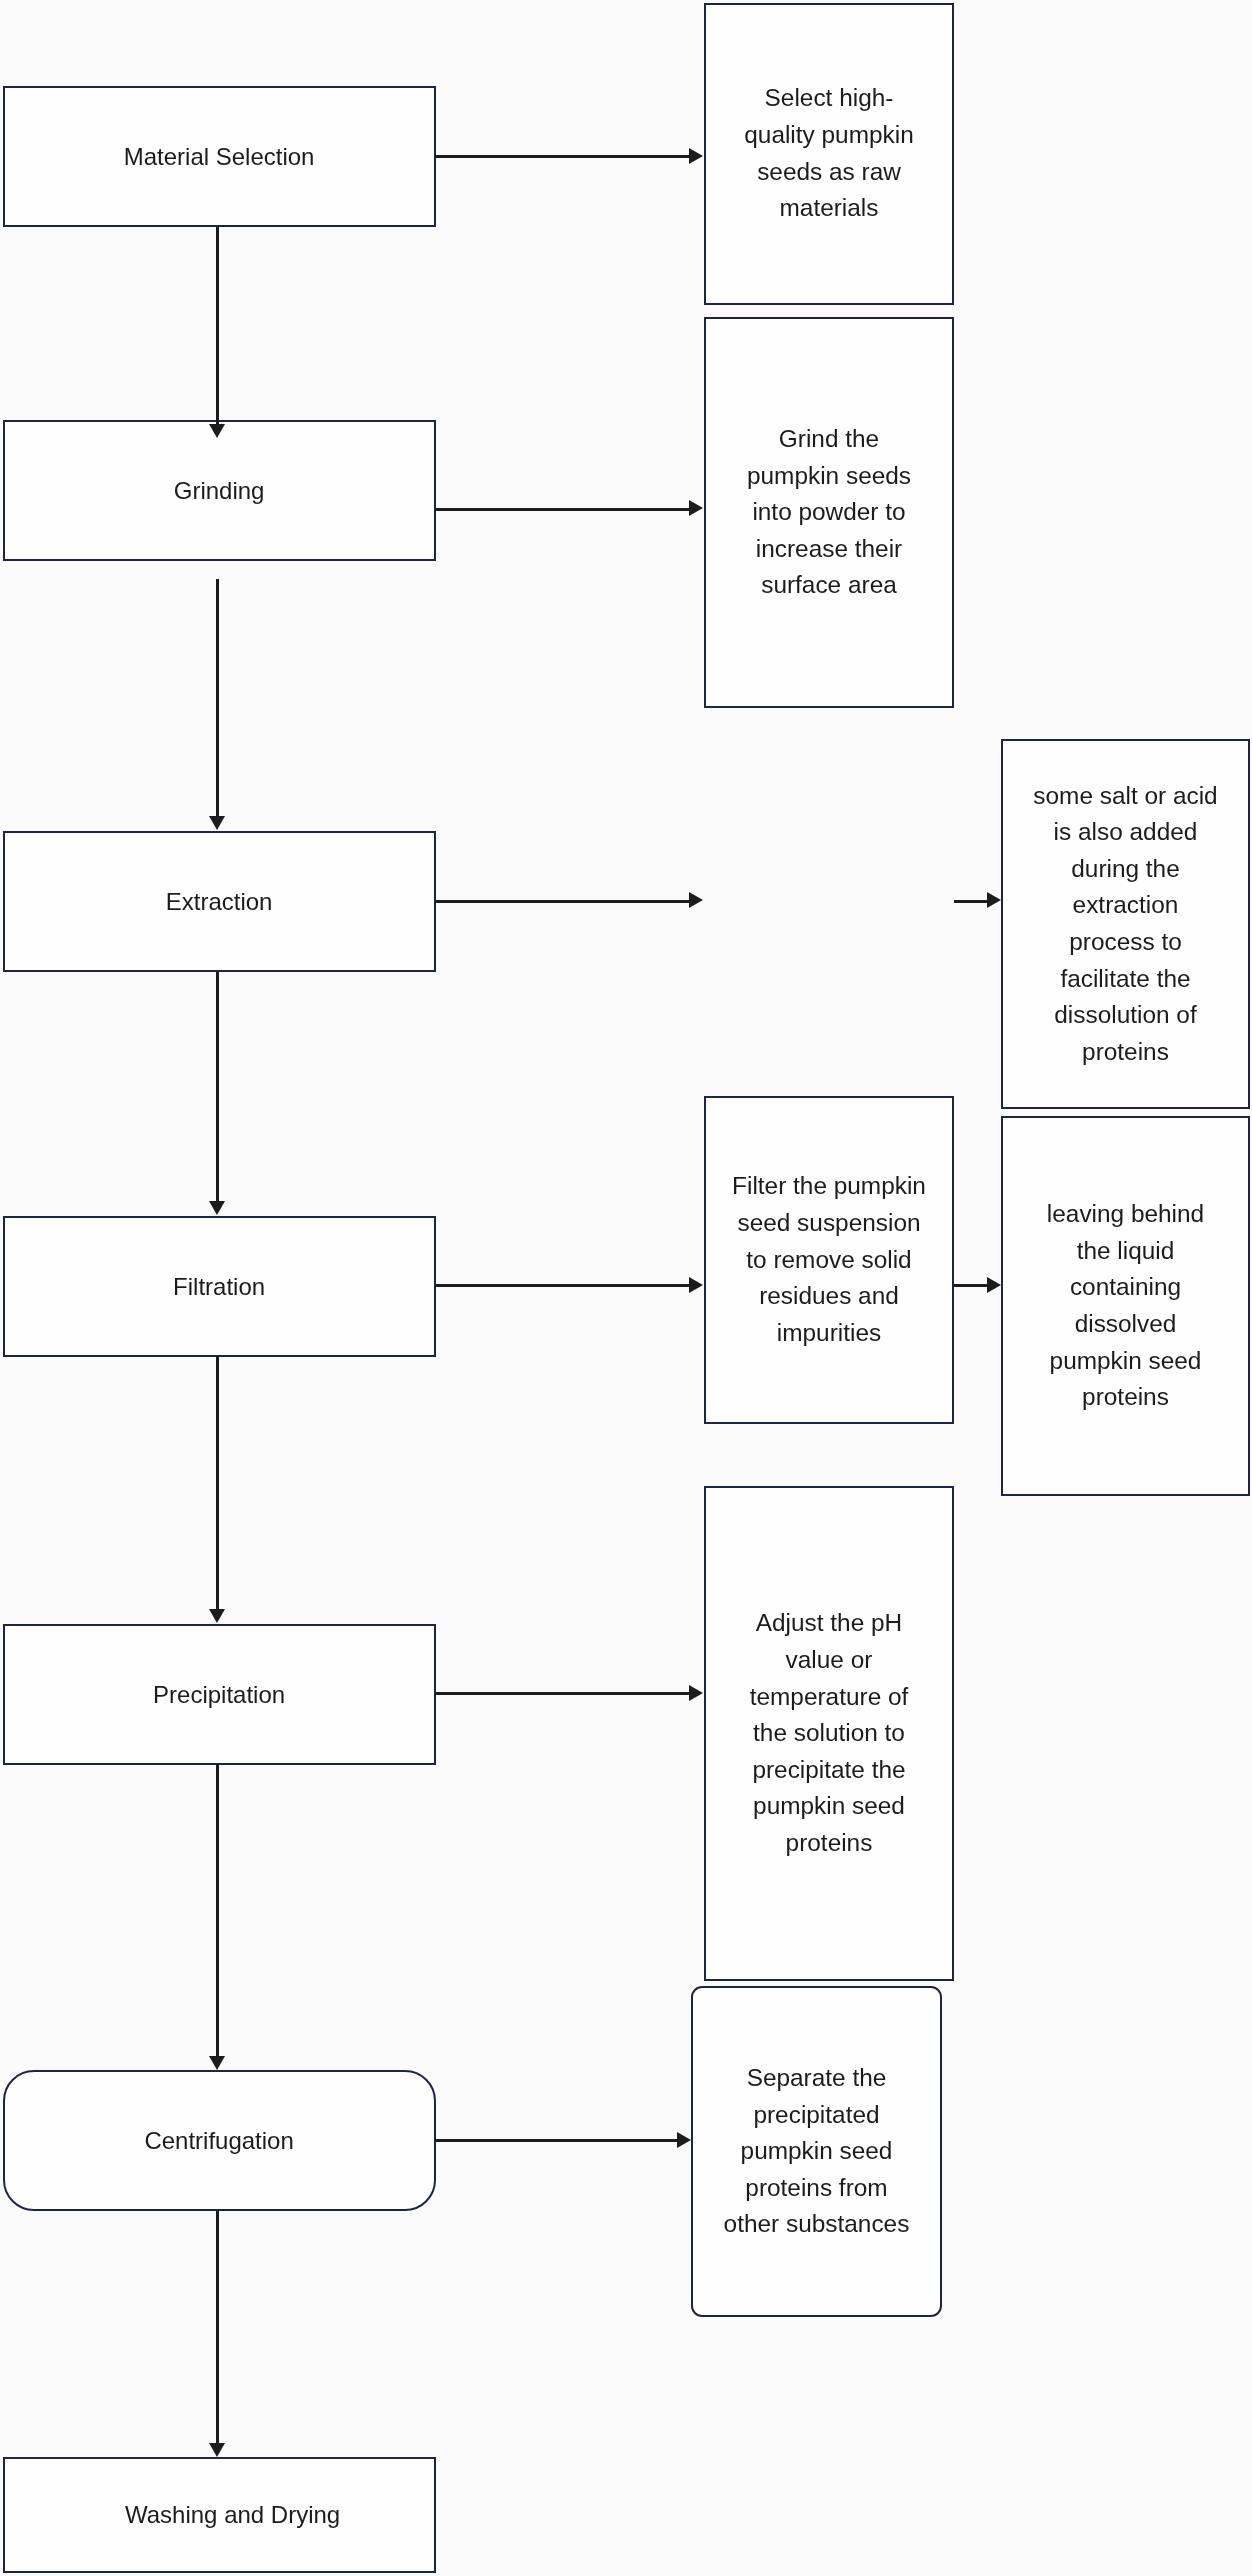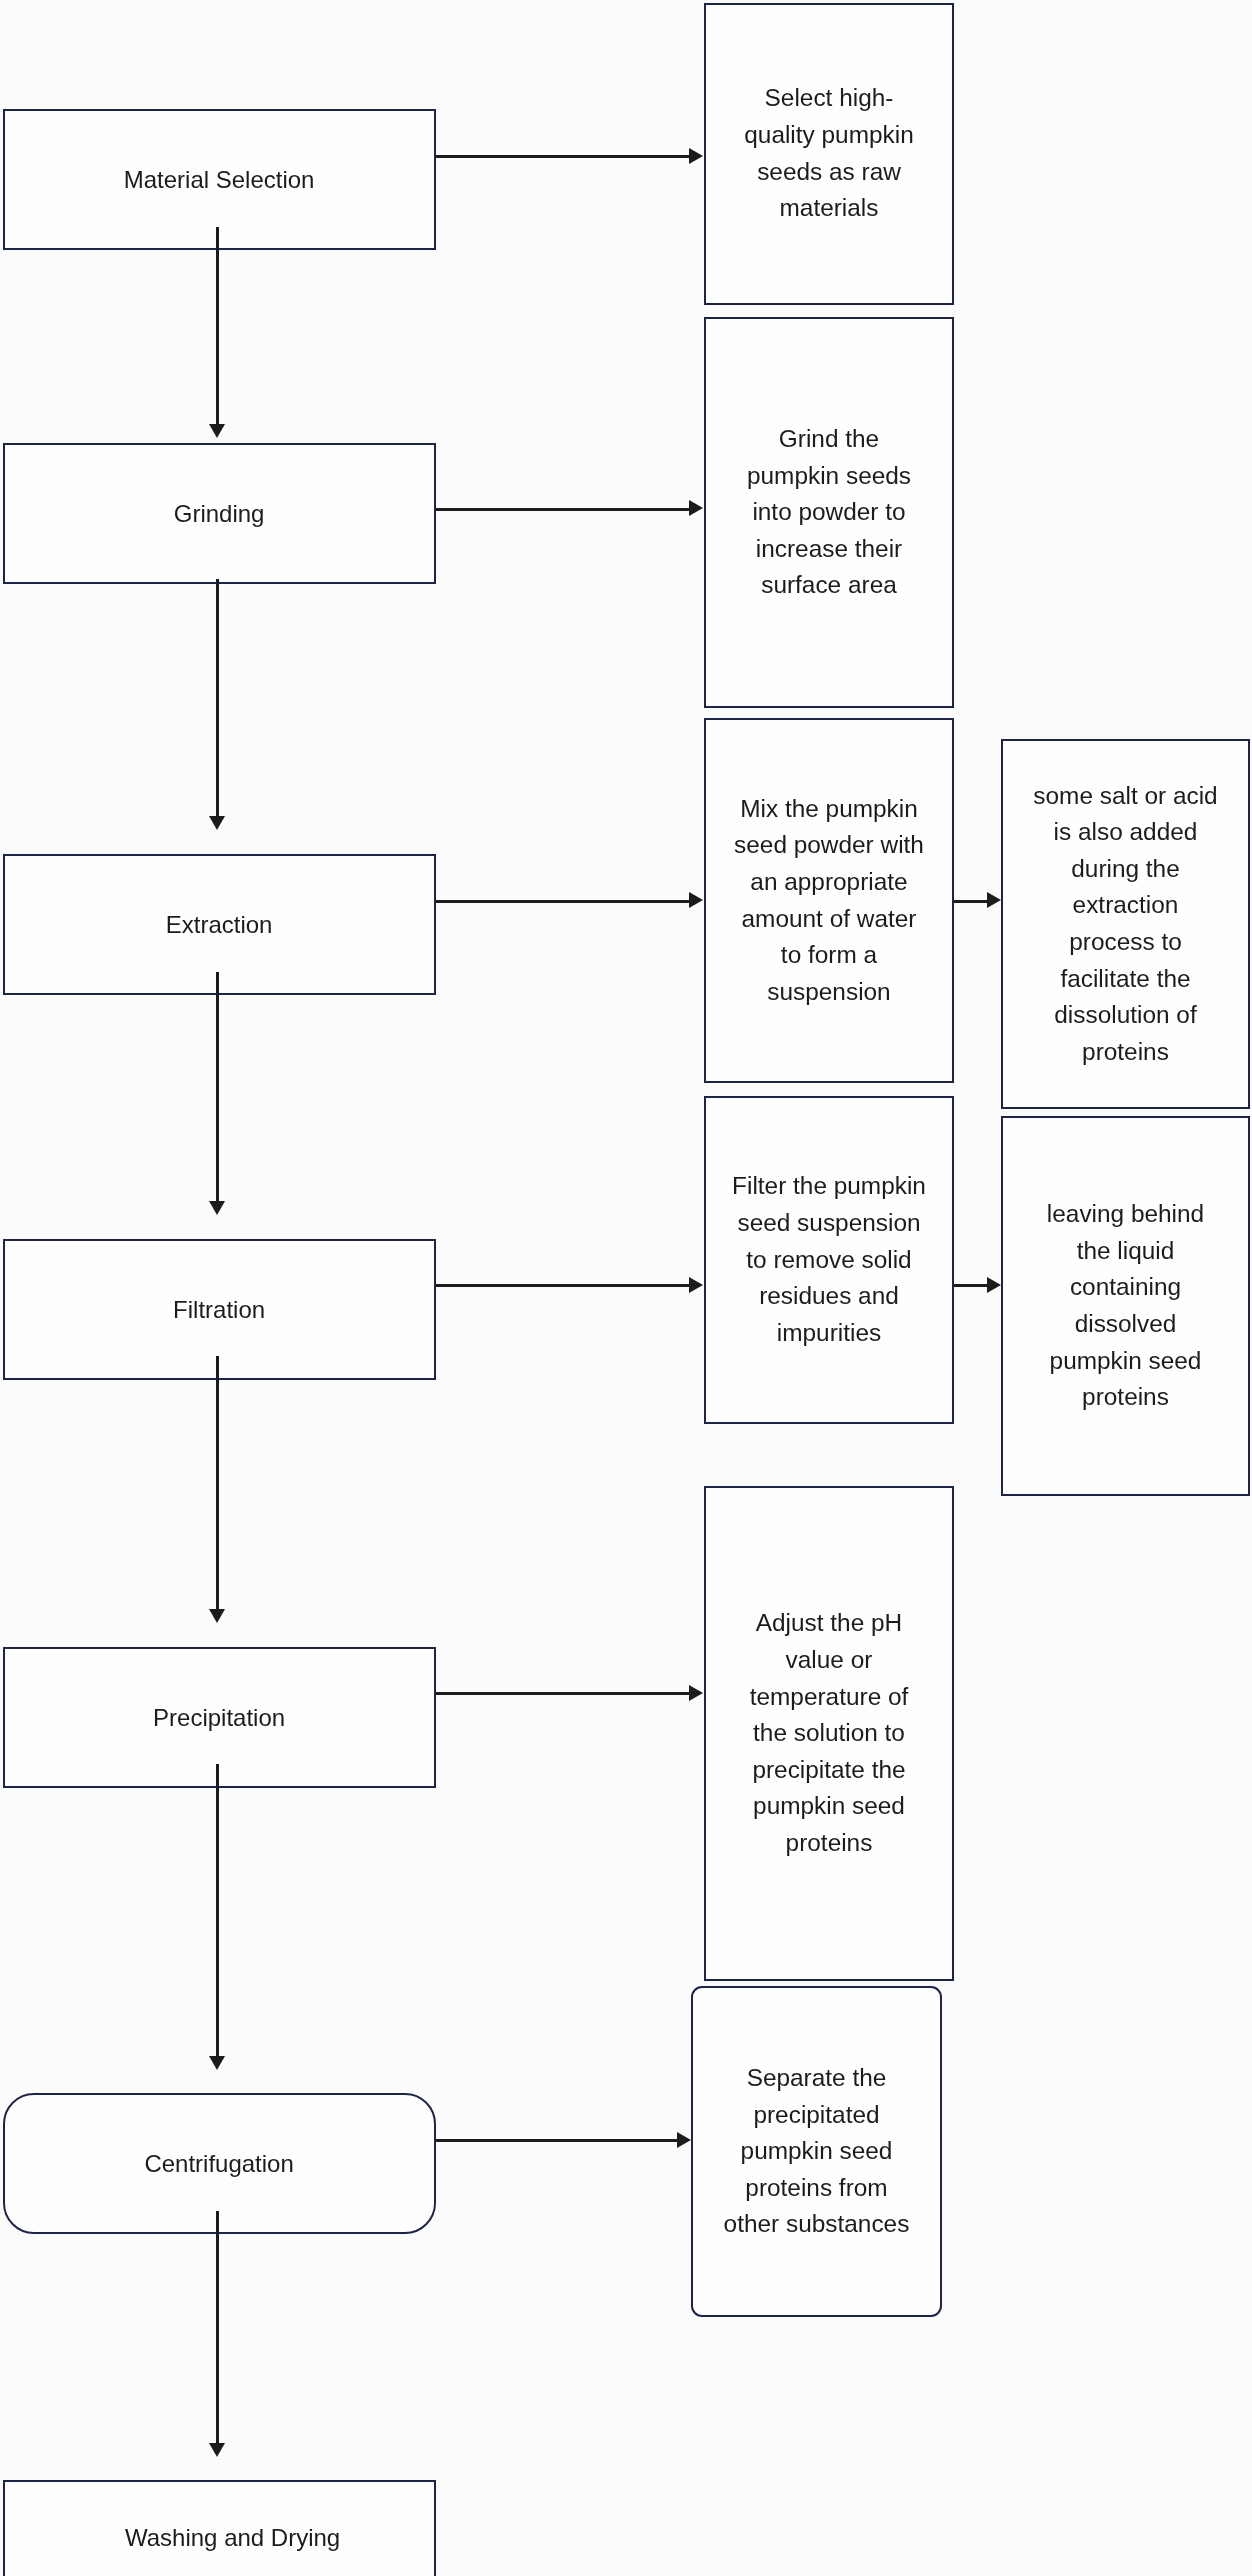--- a/index.html
+++ b/index.html
@@ -12,21 +12,21 @@
     overflow:hidden;
   }
   .box{
     position:absolute;
     box-sizing:border-box;
     background:#fefefe;
     border:2.6px solid #1e2447;
     display:flex;align-items:center;justify-content:center;
     text-align:center;
   }
-  .pbox{left:2.6px;width:433px;height:141px;font-size:24px;margin-top:23px;}
+  .pbox{left:2.6px;width:433px;height:141px;font-size:24px;}
   .p1{top:86px;}
   .p2{top:420px;}
   .p3{top:831px;}
   .p4{top:1216px;}
   .p5{top:1624px;}
   .p6{top:2070px;border-radius:31px;}
   .p7{top:2457px;height:116px;padding-left:27px;}
   .dbox{
     left:704px;width:250px;
     font-size:24.4px;line-height:1.5;
@@ -109,26 +109,20 @@
 
   <div class="box dbox d1">Select high-
 quality pumpkin
 seeds as raw
 materials</div>
   <div class="box dbox d2">Grind the
 pumpkin seeds
 into powder to
 increase their
 surface area</div>
-  <div class="box dbox d3">Mix the pumpkin
-seed powder with
-an appropriate
-amount of water
-to form a
-suspension</div>
   <div class="box dbox d4">Filter the pumpkin
 seed suspension
 to remove solid
 residues and
 impurities</div>
   <div class="box dbox d5">Adjust the pH
 value or
 temperature of
 the solution to
 precipitate the

